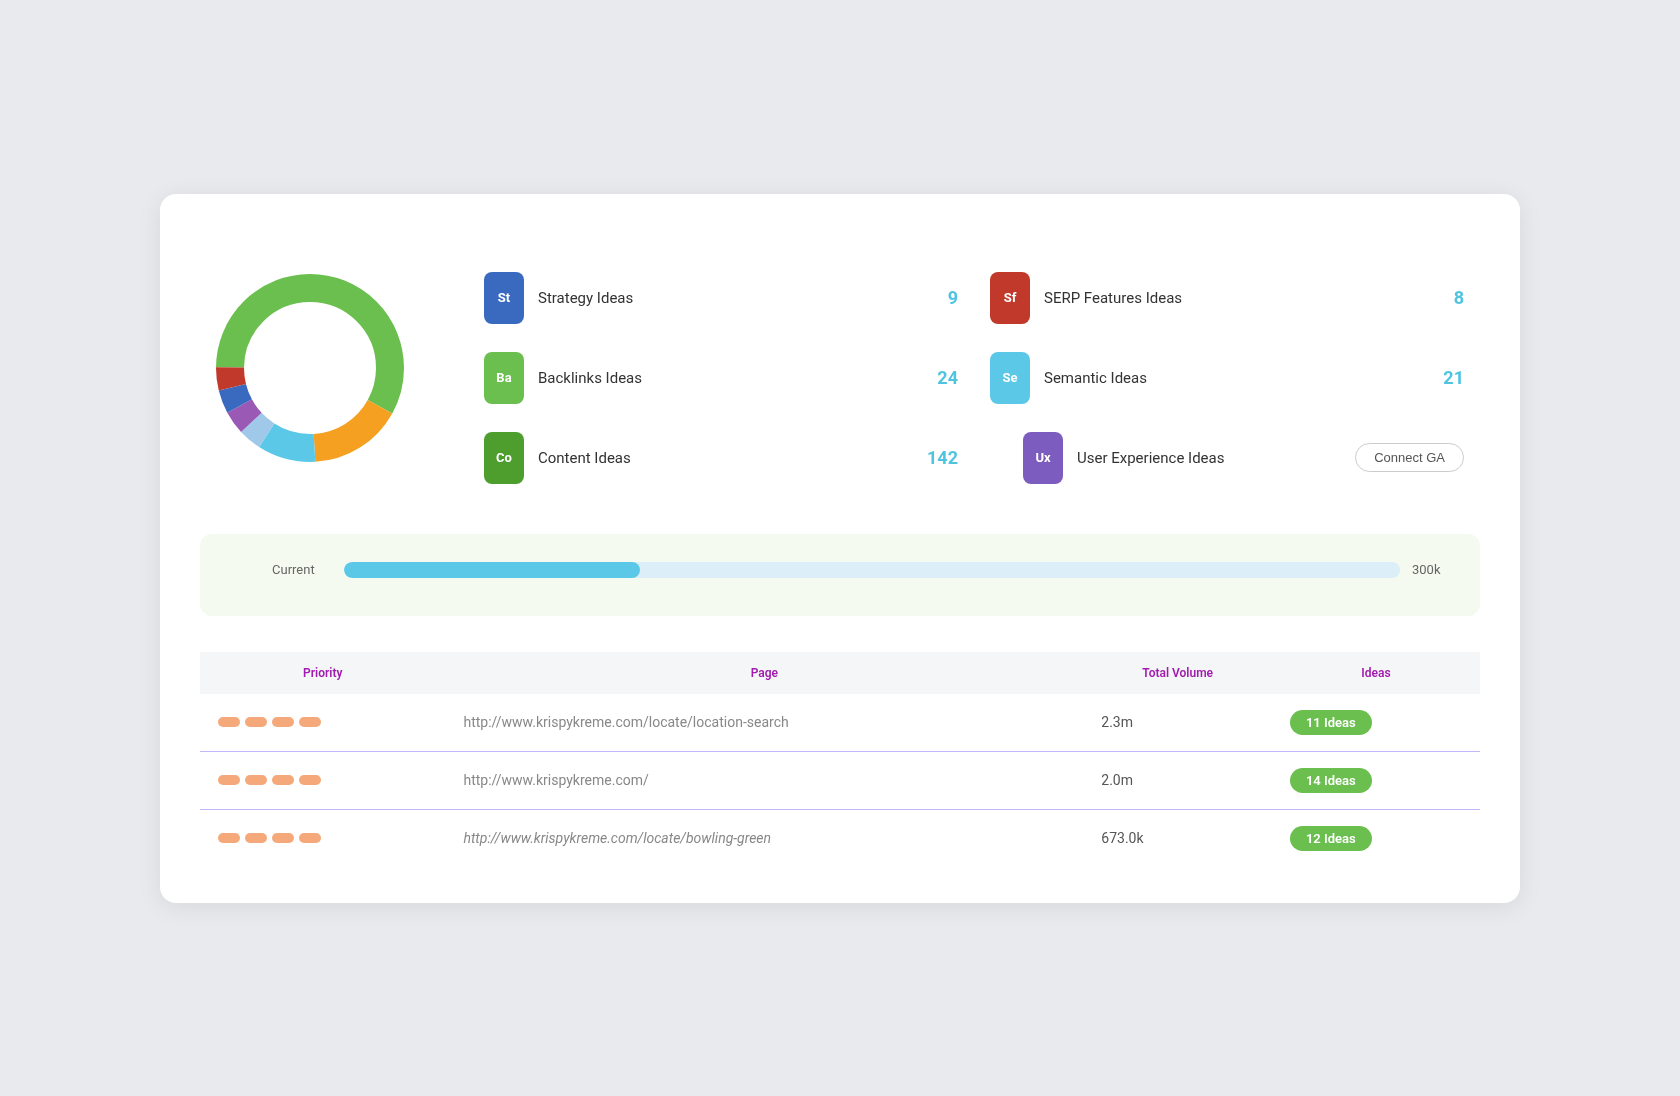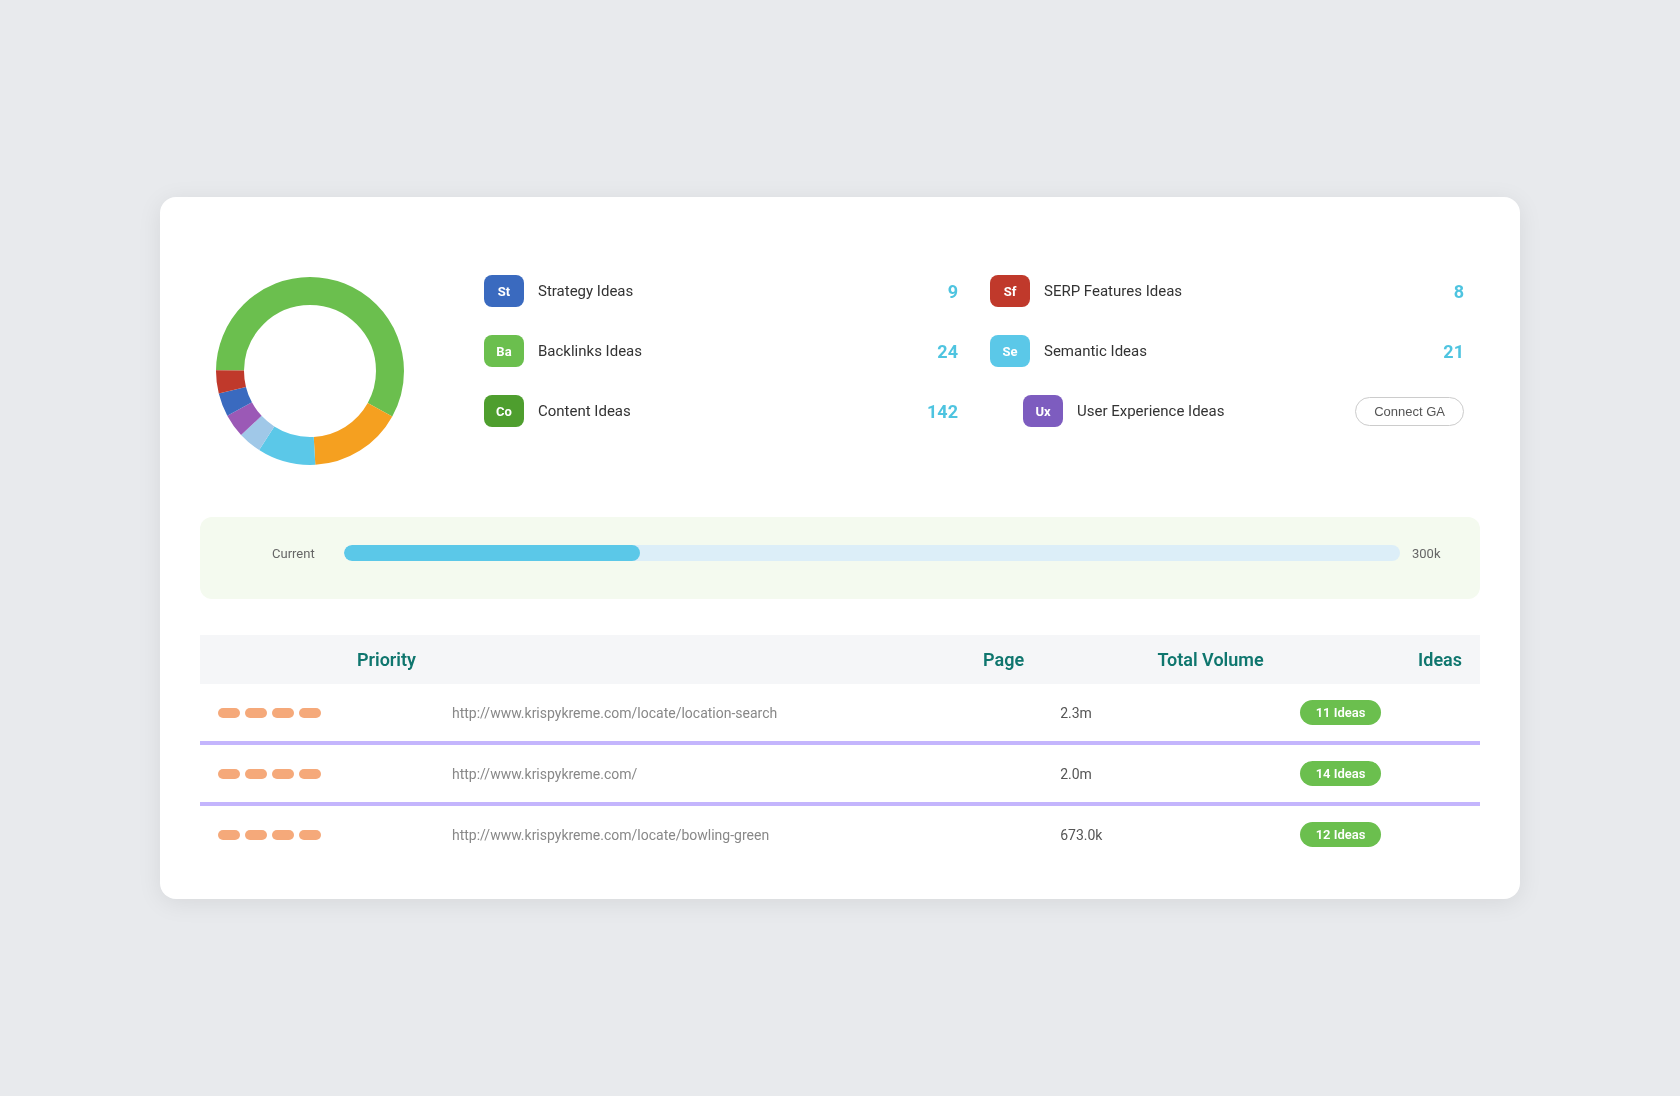--- a/index.html
+++ b/index.html
@@ -69,21 +69,21 @@
       align-content: start;
     }
     .idea-row {
       display: flex;
       align-items: center;
       padding: 14px 16px;
       gap: 14px;
     }
     .idea-badge {
       width: 40px;
-      height: 32px;
+      height: 52px;
       border-radius: 8px;
       display: flex;
       align-items: center;
       justify-content: center;
       font-size: 13px;
       font-weight: 700;
       color: #fff;
       flex-shrink: 0;
     }
     .idea-label {
@@ -169,30 +169,30 @@
     }
     table {
       width: 100%;
       border-collapse: collapse;
     }
     thead tr {
       background: #f5f6f8;
     }
     th {
       padding: 14px 18px;
-      font-size: 18px;
+      font-size: 12px;
       font-weight: 600;
-      color: #0f766e;
-      text-align: right;
+      color: #a21caf;
+      text-align: center;
     }
     td {
       padding: 16px 18px;
       font-size: 14px;
       color: #555;
-      border-bottom: 4px solid #c4b5fd;
+      border-bottom: 1px solid #c4b5fd;
     }
     tr:last-child td {
       border-bottom: none;
     }
     .priority-dots {
       display: flex;
       gap: 5px;
     }
     .priority-dot {
       width: 22px;
@@ -337,20 +337,20 @@
           </tr>
           <tr>
             <td>
               <div class="priority-dots">
                 <div class="priority-dot"></div>
                 <div class="priority-dot"></div>
                 <div class="priority-dot"></div>
                 <div class="priority-dot"></div>
               </div>
             </td>
-            <td style="color: rgb(136, 136, 136);">http://www.krispykreme.com/locate/bowling-green</td>
+            <td style="color: rgb(136, 136, 136); font-style: italic;">http://www.krispykreme.com/locate/bowling-green</td>
             <td>673.0k</td>
             <td><span class="ideas-badge">12 Ideas</span></td>
           </tr>
         </tbody>
     </table>
   </div>
 </div>
 
 </body></html>

